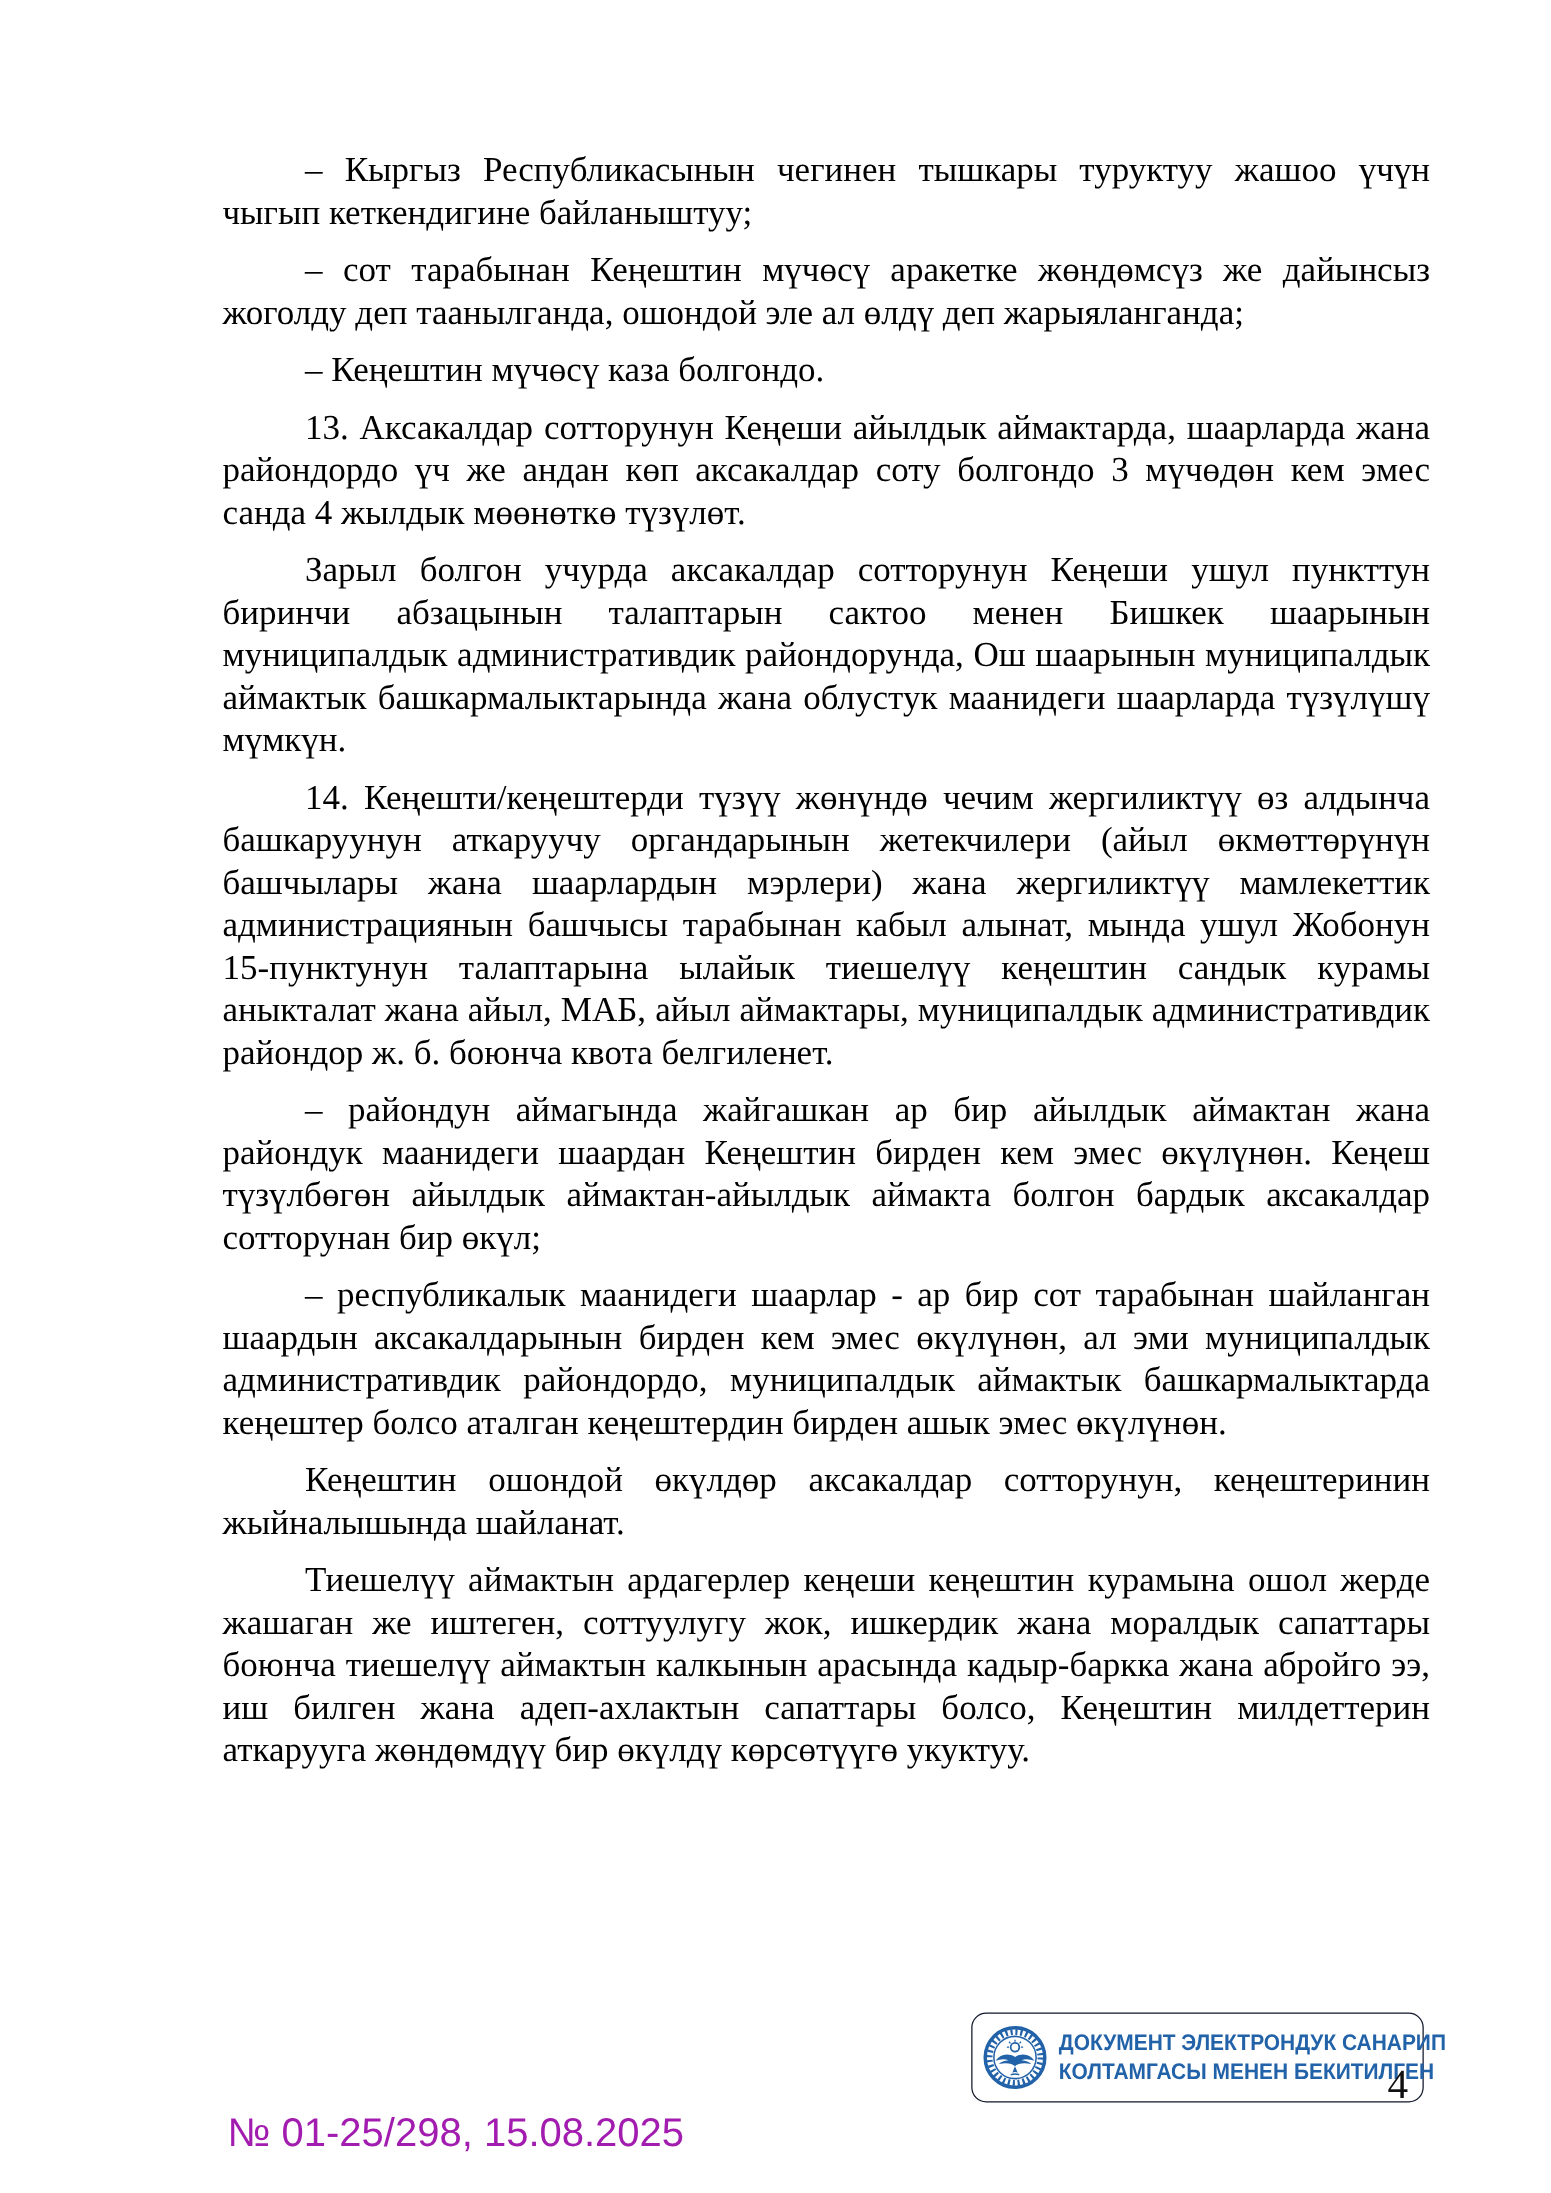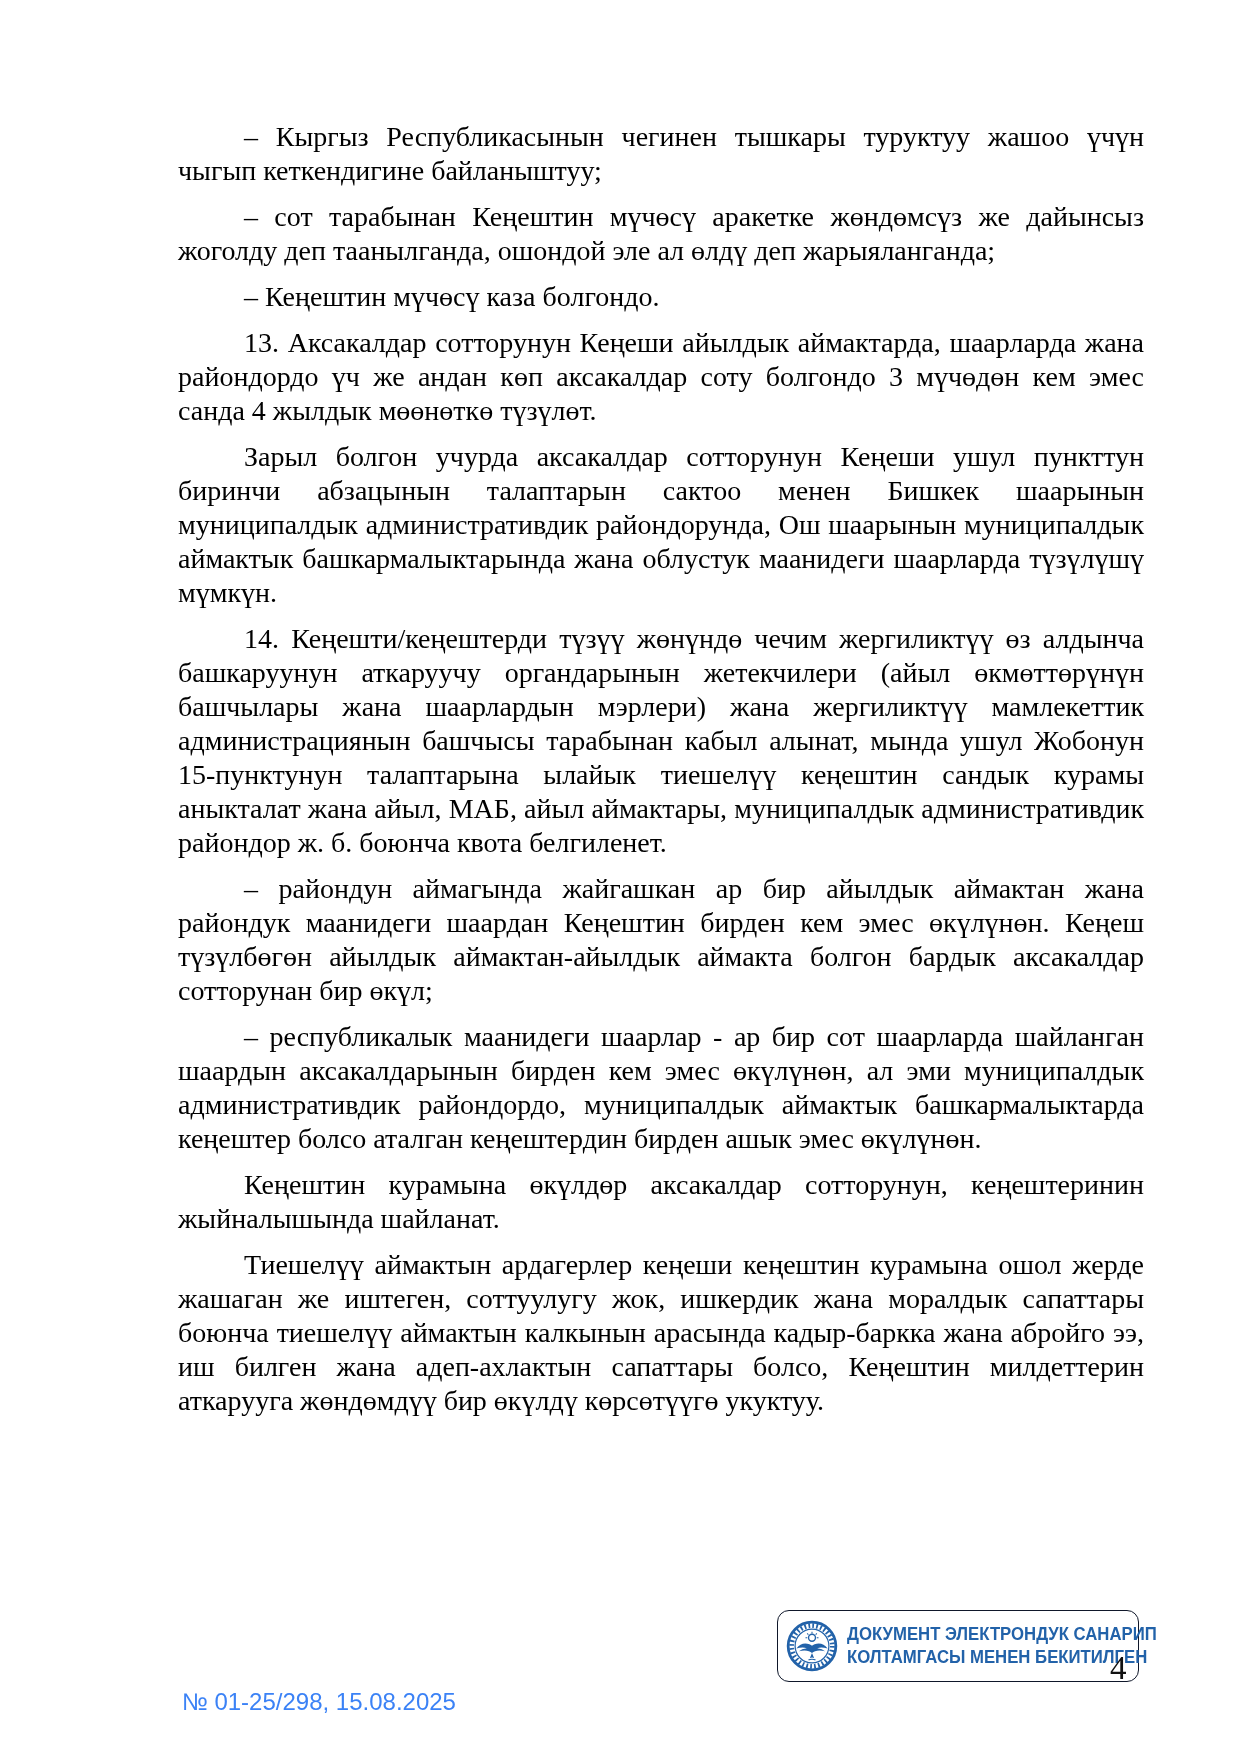--- a/index.html
+++ b/index.html
@@ -67,22 +67,22 @@
     font-family: "Liberation Serif", serif;
     font-size: 33px;
     color: #111111;
     background: transparent;
   }
   .footer-ref {
     position: absolute;
     left: 182px;
     top: 1688px;
     font-family: "Liberation Sans", sans-serif;
-    font-size: 24px;
-    color: #3b82f6;
+    font-size: 32px;
+    color: #a21caf;
   }
   .footer-signer {
     position: absolute;
     right: 103px;
     top: 1686px;
     font-family: "Liberation Sans", sans-serif;
     font-size: 26px;
     color: #2b2b2b;
   }
 </style>
@@ -92,22 +92,22 @@
 <div class="page">
 
   <div class="doc-body">
       <p class="doc-para">– Кыргыз Республикасынын чегинен тышкары туруктуу жашоо үчүн чыгып кеткендигине байланыштуу;</p>
       <p class="doc-para">– сот тарабынан Кеңештин мүчөсү аракетке жөндөмсүз же дайынсыз жоголду деп таанылганда, ошондой эле ал өлдү деп жарыяланганда;</p>
       <p class="doc-para">– Кеңештин мүчөсү каза болгондо.</p>
       <p class="doc-para">13. Аксакалдар сотторунун Кеңеши айылдык аймактарда, шаарларда жана райондордо үч же андан көп аксакалдар соту болгондо 3 мүчөдөн кем эмес санда 4 жылдык мөөнөткө түзүлөт.</p>
       <p class="doc-para">Зарыл болгон учурда аксакалдар сотторунун Кеңеши ушул пункттун биринчи абзацынын талаптарын сактоо менен Бишкек шаарынын муниципалдык административдик райондорунда, Ош шаарынын муниципалдык аймактык башкармалыктарында жана облустук маанидеги шаарларда түзүлүшү мүмкүн.</p>
       <p class="doc-para">14. Кеңешти/кеңештерди түзүү жөнүндө чечим жергиликтүү өз алдынча башкаруунун аткаруучу органдарынын жетекчилери (айыл өкмөттөрүнүн башчылары жана шаарлардын мэрлери) жана жергиликтүү мамлекеттик администрациянын башчысы тарабынан кабыл алынат, мында ушул Жобонун 15-пунктунун талаптарына ылайык тиешелүү кеңештин сандык курамы аныкталат жана айыл, МАБ, айыл аймактары, муниципалдык административдик райондор ж. б. боюнча квота белгиленет.</p>
       <p class="doc-para">– райондун аймагында жайгашкан ар бир айылдык аймактан жана райондук маанидеги шаардан Кеңештин бирден кем эмес өкүлүнөн. Кеңеш түзүлбөгөн айылдык аймактан-айылдык аймакта болгон бардык аксакалдар сотторунан бир өкүл;</p>
-      <p class="doc-para">– республикалык маанидеги шаарлар - ар бир сот шаарларда шайланган шаардын аксакалдарынын бирден кем эмес өкүлүнөн, ал эми муниципалдык административдик райондордо, муниципалдык аймактык башкармалыктарда кеңештер болсо аталган кеңештердин бирден ашык эмес өкүлүнөн.</p>
-      <p class="doc-para">Кеңештин курамына өкүлдөр аксакалдар сотторунун, кеңештеринин жыйналышында шайланат.</p>
+      <p class="doc-para">– республикалык маанидеги шаарлар - ар бир сот тарабынан шайланган шаардын аксакалдарынын бирден кем эмес өкүлүнөн, ал эми муниципалдык административдик райондордо, муниципалдык аймактык башкармалыктарда кеңештер болсо аталган кеңештердин бирден ашык эмес өкүлүнөн.</p>
+      <p class="doc-para">Кеңештин ошондой өкүлдөр аксакалдар сотторунун, кеңештеринин жыйналышында шайланат.</p>
       <p class="doc-para">Тиешелүү аймактын ардагерлер кеңеши кеңештин курамына ошол жерде жашаган же иштеген, соттуулугу жок, ишкердик жана моралдык сапаттары боюнча тиешелүү аймактын калкынын арасында кадыр-баркка жана абройго ээ, иш билген жана адеп-ахлактын сапаттары болсо, Кеңештин милдеттерин аткарууга жөндөмдүү бир өкүлдү көрсөтүүгө укуктуу.</p>
     </div>
 
   <div class="stamp">
     <svg class="stamp-emblem" viewBox="0 0 60 60" xmlns="http://www.w3.org/2000/svg">
       <circle cx="30" cy="30" r="27.5" fill="none" stroke="#2262a9" stroke-width="3.2"></circle>
       <circle cx="30" cy="30" r="23.5" fill="none" stroke="#2262a9" stroke-width="5.5" stroke-dasharray="2 2.6"></circle>
       <circle cx="30" cy="30" r="19.5" fill="none" stroke="#2262a9" stroke-width="1.4"></circle>
       <circle cx="30" cy="20.5" r="4" fill="none" stroke="#2262a9" stroke-width="1.6"></circle>
       <g stroke="#2262a9" stroke-width="1.2">

